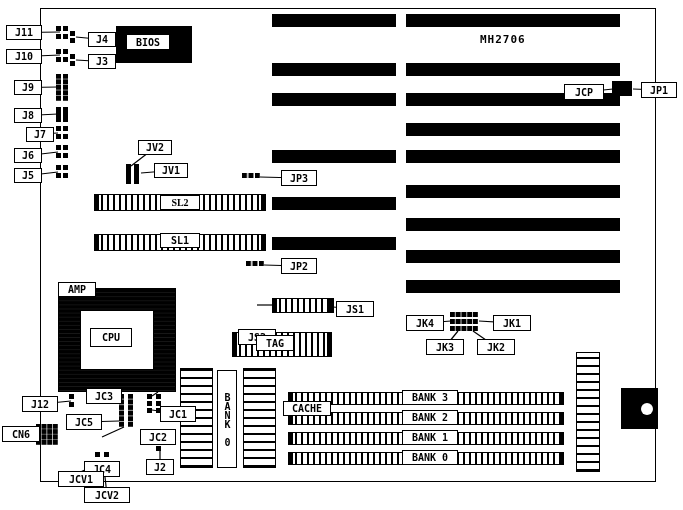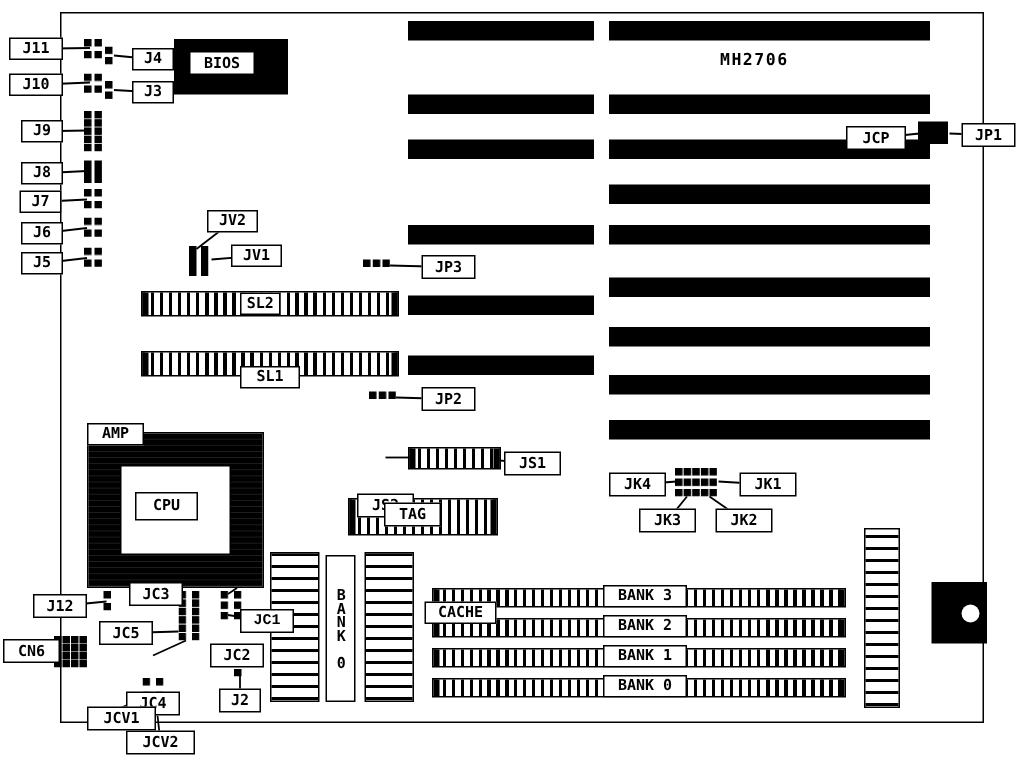--- a/index.html
+++ b/index.html
@@ -143,44 +143,44 @@
     </div>
     <div class="pins cpu-outer" style="left: 58px; top: 288px; width: 118px; height: 104px;"></div>
     <div class="cpu-inner" style="left: 80px; top: 310px; width: 74px; height: 60px;"></div>
     <div class="callout" style="left: 6px; top: 25px; width: 36px; height: 15px;">J11</div>
     <div class="callout" style="left: 6px; top: 49px; width: 36px; height: 15px;">J10</div>
     <div class="callout" style="left: 88px; top: 32px; width: 28px; height: 15px;">J4</div>
     <div class="callout" style="left: 88px; top: 54px; width: 28px; height: 15px;">J3</div>
     <div class="callout" style="left: 126px; top: 34px; width: 44px; height: 16px;">BIOS</div>
     <div class="callout" style="left: 14px; top: 80px; width: 28px; height: 15px; text-align: center;">J9</div>
     <div class="callout" style="left: 14px; top: 108px; width: 28px; height: 15px;">J8</div>
-    <div class="callout" style="left: 13px; top: 127px; width: 28px; height: 15px;">J7</div>
+    <div class="callout" style="left: 26px; top: 127px; width: 28px; height: 15px;">J7</div>
     <div class="callout" style="left: 14px; top: 148px; width: 28px; height: 15px;">J6</div>
     <div class="callout" style="left: 14px; top: 168px; width: 28px; height: 15px;">J5</div>
     <div class="callout" style="left: 138px; top: 140px; width: 34px; height: 15px;">JV2</div>
     <div class="callout" style="left: 154px; top: 163px; width: 34px; height: 15px;">JV1</div>
     <div class="callout" style="left: 281px; top: 170px; width: 36px; height: 16px;">JP3</div>
     <div class="callout" style="left: 564px; top: 84px; width: 40px; height: 16px;">JCP</div>
     <div class="callout" style="left: 641px; top: 82px; width: 36px; height: 16px;">JP1</div>
-    <div class="callout" style="left: 160px; top: 195px; width: 27px; height: 15px;">SL2</div>
-    <div class="callout" style="left: 160px; top: 244px; width: 40px; height: 15px;">SL1</div>
+    <div class="callout" style="left: 160px; top: 195px; width: 40px; height: 15px; font-family: Liberation Serif, serif;">SL2</div>
+    <div class="callout" style="left: 160px; top: 233px; width: 40px; height: 15px;">SL1</div>
     <div class="callout" style="left: 281px; top: 258px; width: 36px; height: 16px;">JP2</div>
     <div class="callout" style="left: 238px; top: 297px; width: 38px; height: 16px; margin-top: 32px;">JS2</div>
     <div class="callout" style="left: 336px; top: 301px; width: 38px; height: 16px;">JS1</div>
     <div class="callout" style="left: 406px; top: 315px; width: 38px; height: 16px;">JK4</div>
     <div class="callout" style="left: 493px; top: 315px; width: 38px; height: 16px;">JK1</div>
     <div class="callout" style="left: 426px; top: 339px; width: 38px; height: 16px;">JK3</div>
     <div class="callout" style="left: 477px; top: 339px; width: 38px; height: 16px;">JK2</div>
     <div class="callout" style="left: 256px; top: 335px; width: 38px; height: 16px;">TAG</div>
     <div class="callout" style="left: 58px; top: 282px; width: 38px; height: 15px;">AMP</div>
     <div class="callout" style="left: 90px; top: 328px; width: 42px; height: 19px;">CPU</div>
     <div class="callout" style="left: 22px; top: 396px; width: 36px; height: 16px;">J12</div>
     <div class="callout" style="left: 86px; top: 388px; width: 36px; height: 16px;">JC3</div>
     <div class="callout" style="left: 140px; top: 384px; width: 36px; height: 16px; margin-top: 45px;">JC2</div>
-    <div class="callout" style="left: 160px; top: 406px; width: 36px; height: 16px; font-family: Liberation Mono, monospace;">JC1</div>
+    <div class="callout" style="left: 160px; top: 406px; width: 36px; height: 16px;">JC1</div>
     <div class="callout" style="left: 66px; top: 414px; width: 36px; height: 16px;">JC5</div>
     <div class="callout" style="left: 84px; top: 429px; width: 36px; height: 16px; margin-top: 32px;">JC4</div>
     <div class="callout" style="left: 2px; top: 426px; width: 38px; height: 16px;">CN6</div>
     <div class="callout" style="left: 58px; top: 471px; width: 46px; height: 16px;">JCV1</div>
     <div class="callout" style="left: 84px; top: 487px; width: 46px; height: 16px;">JCV2</div>
     <div class="callout" style="left: 146px; top: 459px; width: 28px; height: 16px;">J2</div>
     <div class="callout" style="left: 283px; top: 401px; width: 48px; height: 15px;">CACHE</div>
     <div class="callout" style="left: 402px; top: 390px; width: 56px; height: 15px;">BANK 3</div>
     <div class="callout" style="left: 402px; top: 410px; width: 56px; height: 15px;">BANK 2</div>
     <div class="callout" style="left: 402px; top: 430px; width: 56px; height: 15px;">BANK 1</div>

